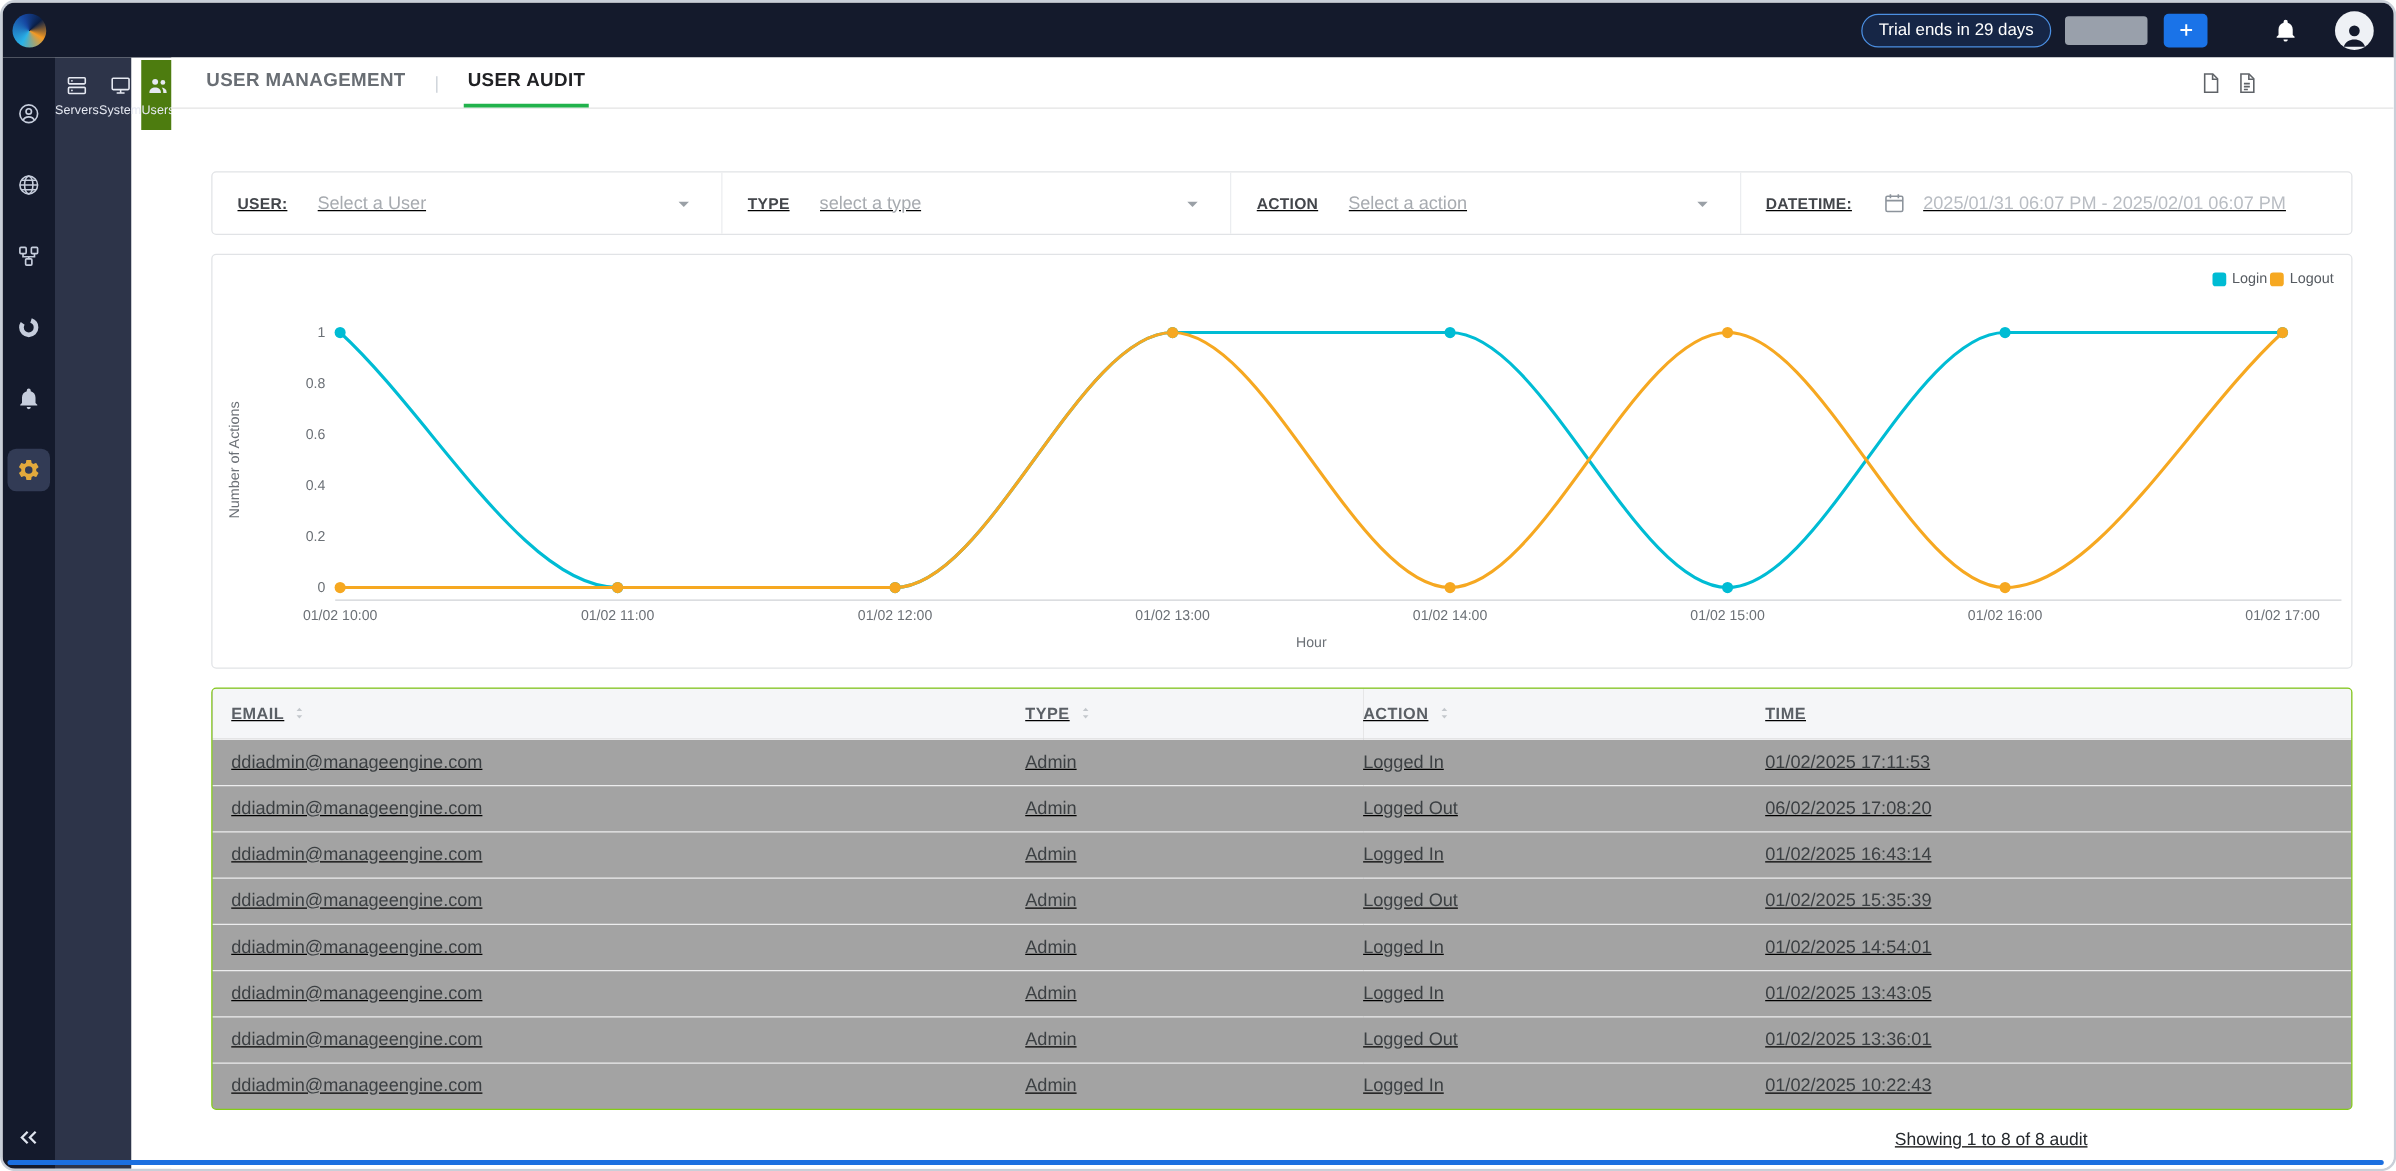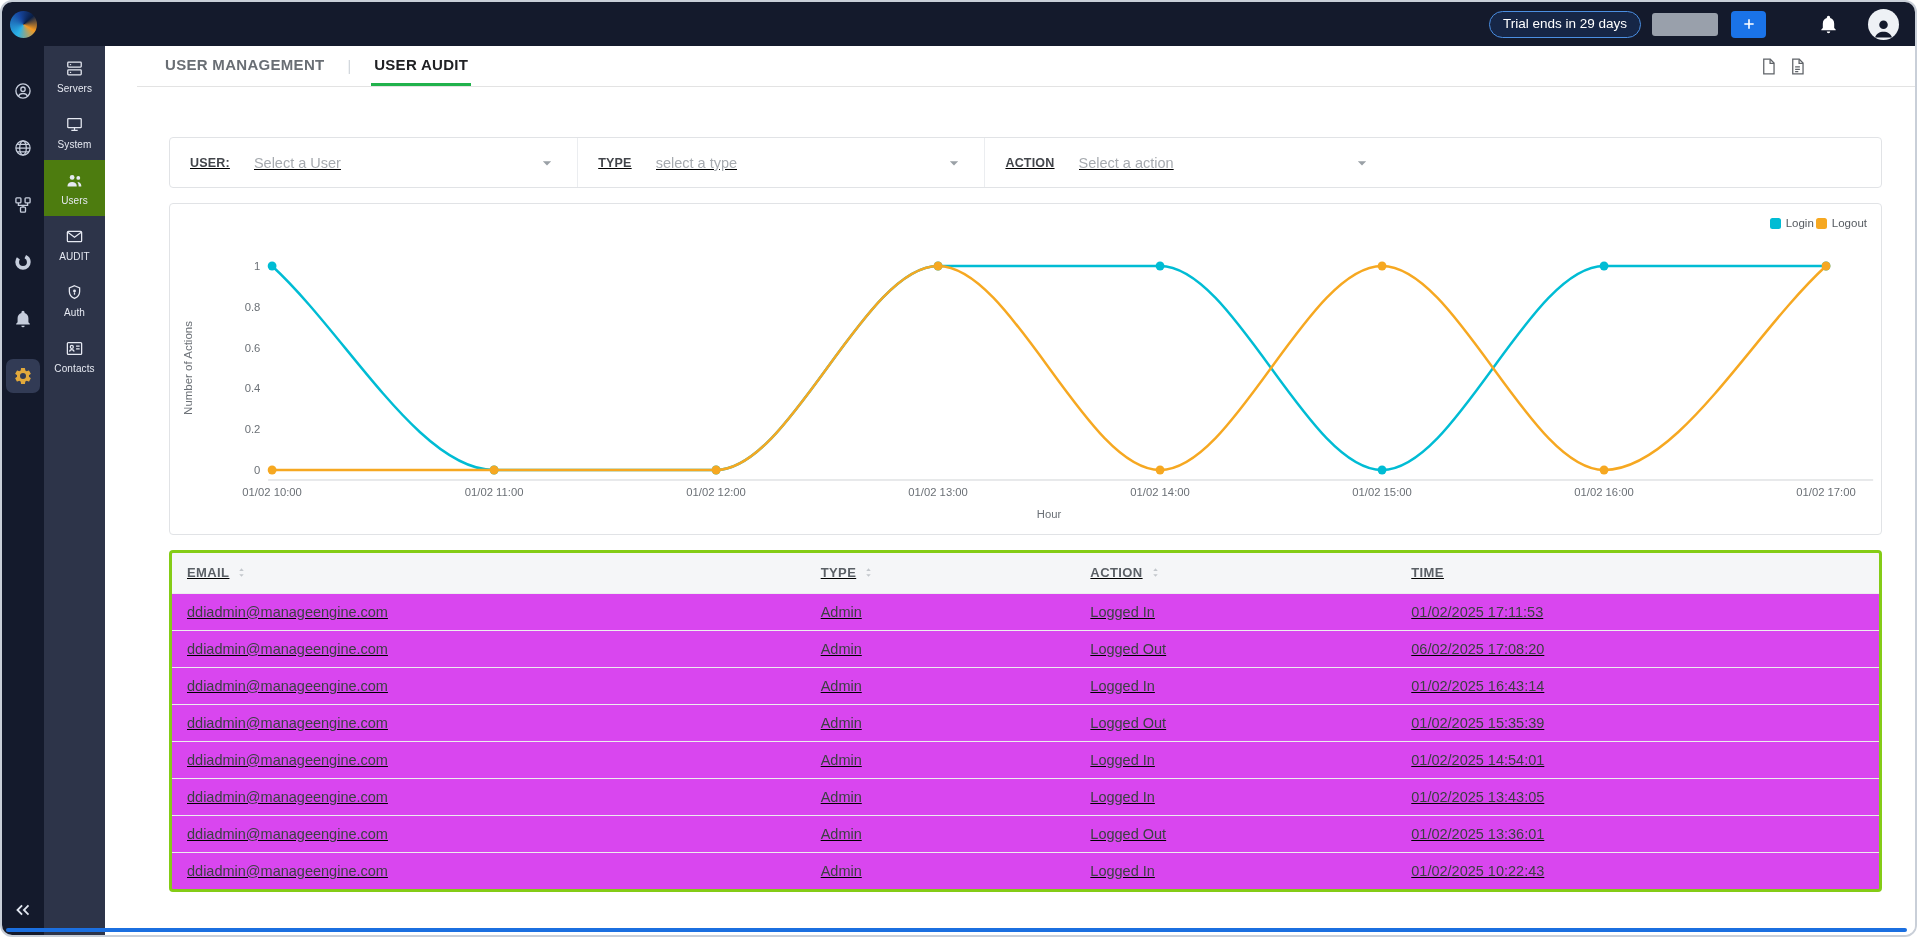--- a/index.html
+++ b/index.html
@@ -33,21 +33,21 @@
   .rail { width:42px; background:#141a2c; display:flex; flex-direction:column;
     align-items:center; padding-top:28px; gap:23px; flex:0 0 auto; }
   .rail-item { width:34px; height:34px; border-radius:7px; display:flex; align-items:center;
     justify-content:center; color:#c6cddc; cursor:pointer; }
   .rail-item .ic { width:20px; height:20px; }
   .rail-item.active { background:#323b55; color:#e2a93c; }
   .rail-collapse { margin-top:auto; margin-bottom:14px; width:22px; height:22px;
     color:#dfe4ee; cursor:pointer; }
 
   
-  .sidebar { width:61px; background:#2d3449; display:flex; flex-direction:column;
+  .sidebar { width:61px; background:#2d3449; display:flex; flex-direction:row;
     padding-top:2px; flex:0 0 auto; }
   .side-item { height:56px; display:flex; flex-direction:column; align-items:center;
     justify-content:center; gap:5px; color:#e6e9f2; cursor:pointer; }
   .side-item .ic { width:19px; height:19px; }
   .side-item .lbl { font-size:10px; letter-spacing:.1px; }
   .side-item.active { background:#4d7c0f; }
 
   
   .main { flex:1; background:#fff; display:flex; flex-direction:column; overflow:hidden;margin-left:32px; }
   .tabbar { height:41px; border-bottom:1px solid #e3e3e3; display:flex; align-items:stretch;
@@ -81,21 +81,21 @@
   
   .chart-card { margin-top:15px; height:332px; border:1px solid #e1e3e6; border-radius:4px;
     position:relative; overflow:hidden; background:#fff; }
   .legend { position:absolute; top:13px; right:14px; display:flex; gap:2px; align-items:center; }
   .legend-item { display:flex; align-items:center; gap:5px; font-size:11.5px; color:#565b61; cursor:pointer; }
   .legend-swatch { width:11px; height:11px; border-radius:2.5px; }
   #chart-svg { display:block; width:100%; height:330px; }
   #chart-svg text { font-family:"Liberation Sans", sans-serif; font-size:11.5px; fill:#6b7076; }
 
   
-  .table-card { margin-top:15px; border:3px solid #84cc16; border-radius:4px; overflow:hidden; background:#d946ef; }
+  .table-card { margin-top:15px; border:1px solid #84cc16; border-radius:4px; overflow:hidden; background:#a3a3a3; }
   .table-card table { width:100%; border-collapse:collapse; }
   thead th { background:#f5f6f8; height:40px; font-size:13px; color:#5b6066; text-align:left;
     letter-spacing:.4px; font-weight:700; }
   tbody td { height:37px; font-size:14.5px; color:#3c4043; border-top:1px solid #ededee; }
   .c0 { width:38%; padding-left:15px; }
   .c1 { width:15.8%; }
   .c2 { width:18.8%; }
   .c3 { width:auto; }
   .sort { display:inline-block; width:13px; height:13px; color:#c3c7cc; vertical-align:-2px; margin-left:6px; }
   .sort svg { width:100%; height:100%; display:block; }
@@ -309,20 +309,30 @@
               </span>
           </div>
           <div class="filter f-action">
             <span class="f-label">ACTION</span>
             <span class="f-ph">Select a action</span>
             <span class="caret ic">
                 <svg viewBox="0 0 24 24" fill="currentColor">
                   <path d="M7 10l5 5 5-5z"></path>
                 </svg>
               </span>
+          </div>
+          <div class="filter f-datetime">
+            <span class="f-label">DATETIME:</span>
+            <span class="cal ic">
+                <svg viewBox="0 0 24 24" fill="none" stroke="currentColor" stroke-width="1.6">
+                  <rect x="3.5" y="5" width="17" height="15.5" rx="1.5"></rect>
+                  <path d="M3.5 9.5h17M8 3v4M16 3v4"></path>
+                </svg>
+              </span>
+            <span class="f-val">2025/01/31 06:07 PM - 2025/02/01 06:07 PM</span>
           </div>
         </div>
 
         <div class="chart-card">
           <div class="legend" id="legend">
               <div class="legend-item">
                 <span class="legend-swatch" style="background:#00bcd4"></span>
                 <span>Login</span>
               </div>
               <div class="legend-item">
@@ -434,19 +444,20 @@
                 <tr>
                   <td class="c0">ddiadmin@manageengine.com</td>
                   <td class="c1">Admin</td>
                   <td class="c2">Logged In</td>
                   <td class="c3">01/02/2025 10:22:43</td>
                 </tr>
               </tbody>
           </table>
         </div>
 
+        <div class="table-footer">Showing 1 to 8 of 8 audit</div>
 
       </div>
     </div>
   </div>
 
   <div class="bottom-scrollbar"></div>
 </div>
 
 </body></html>

